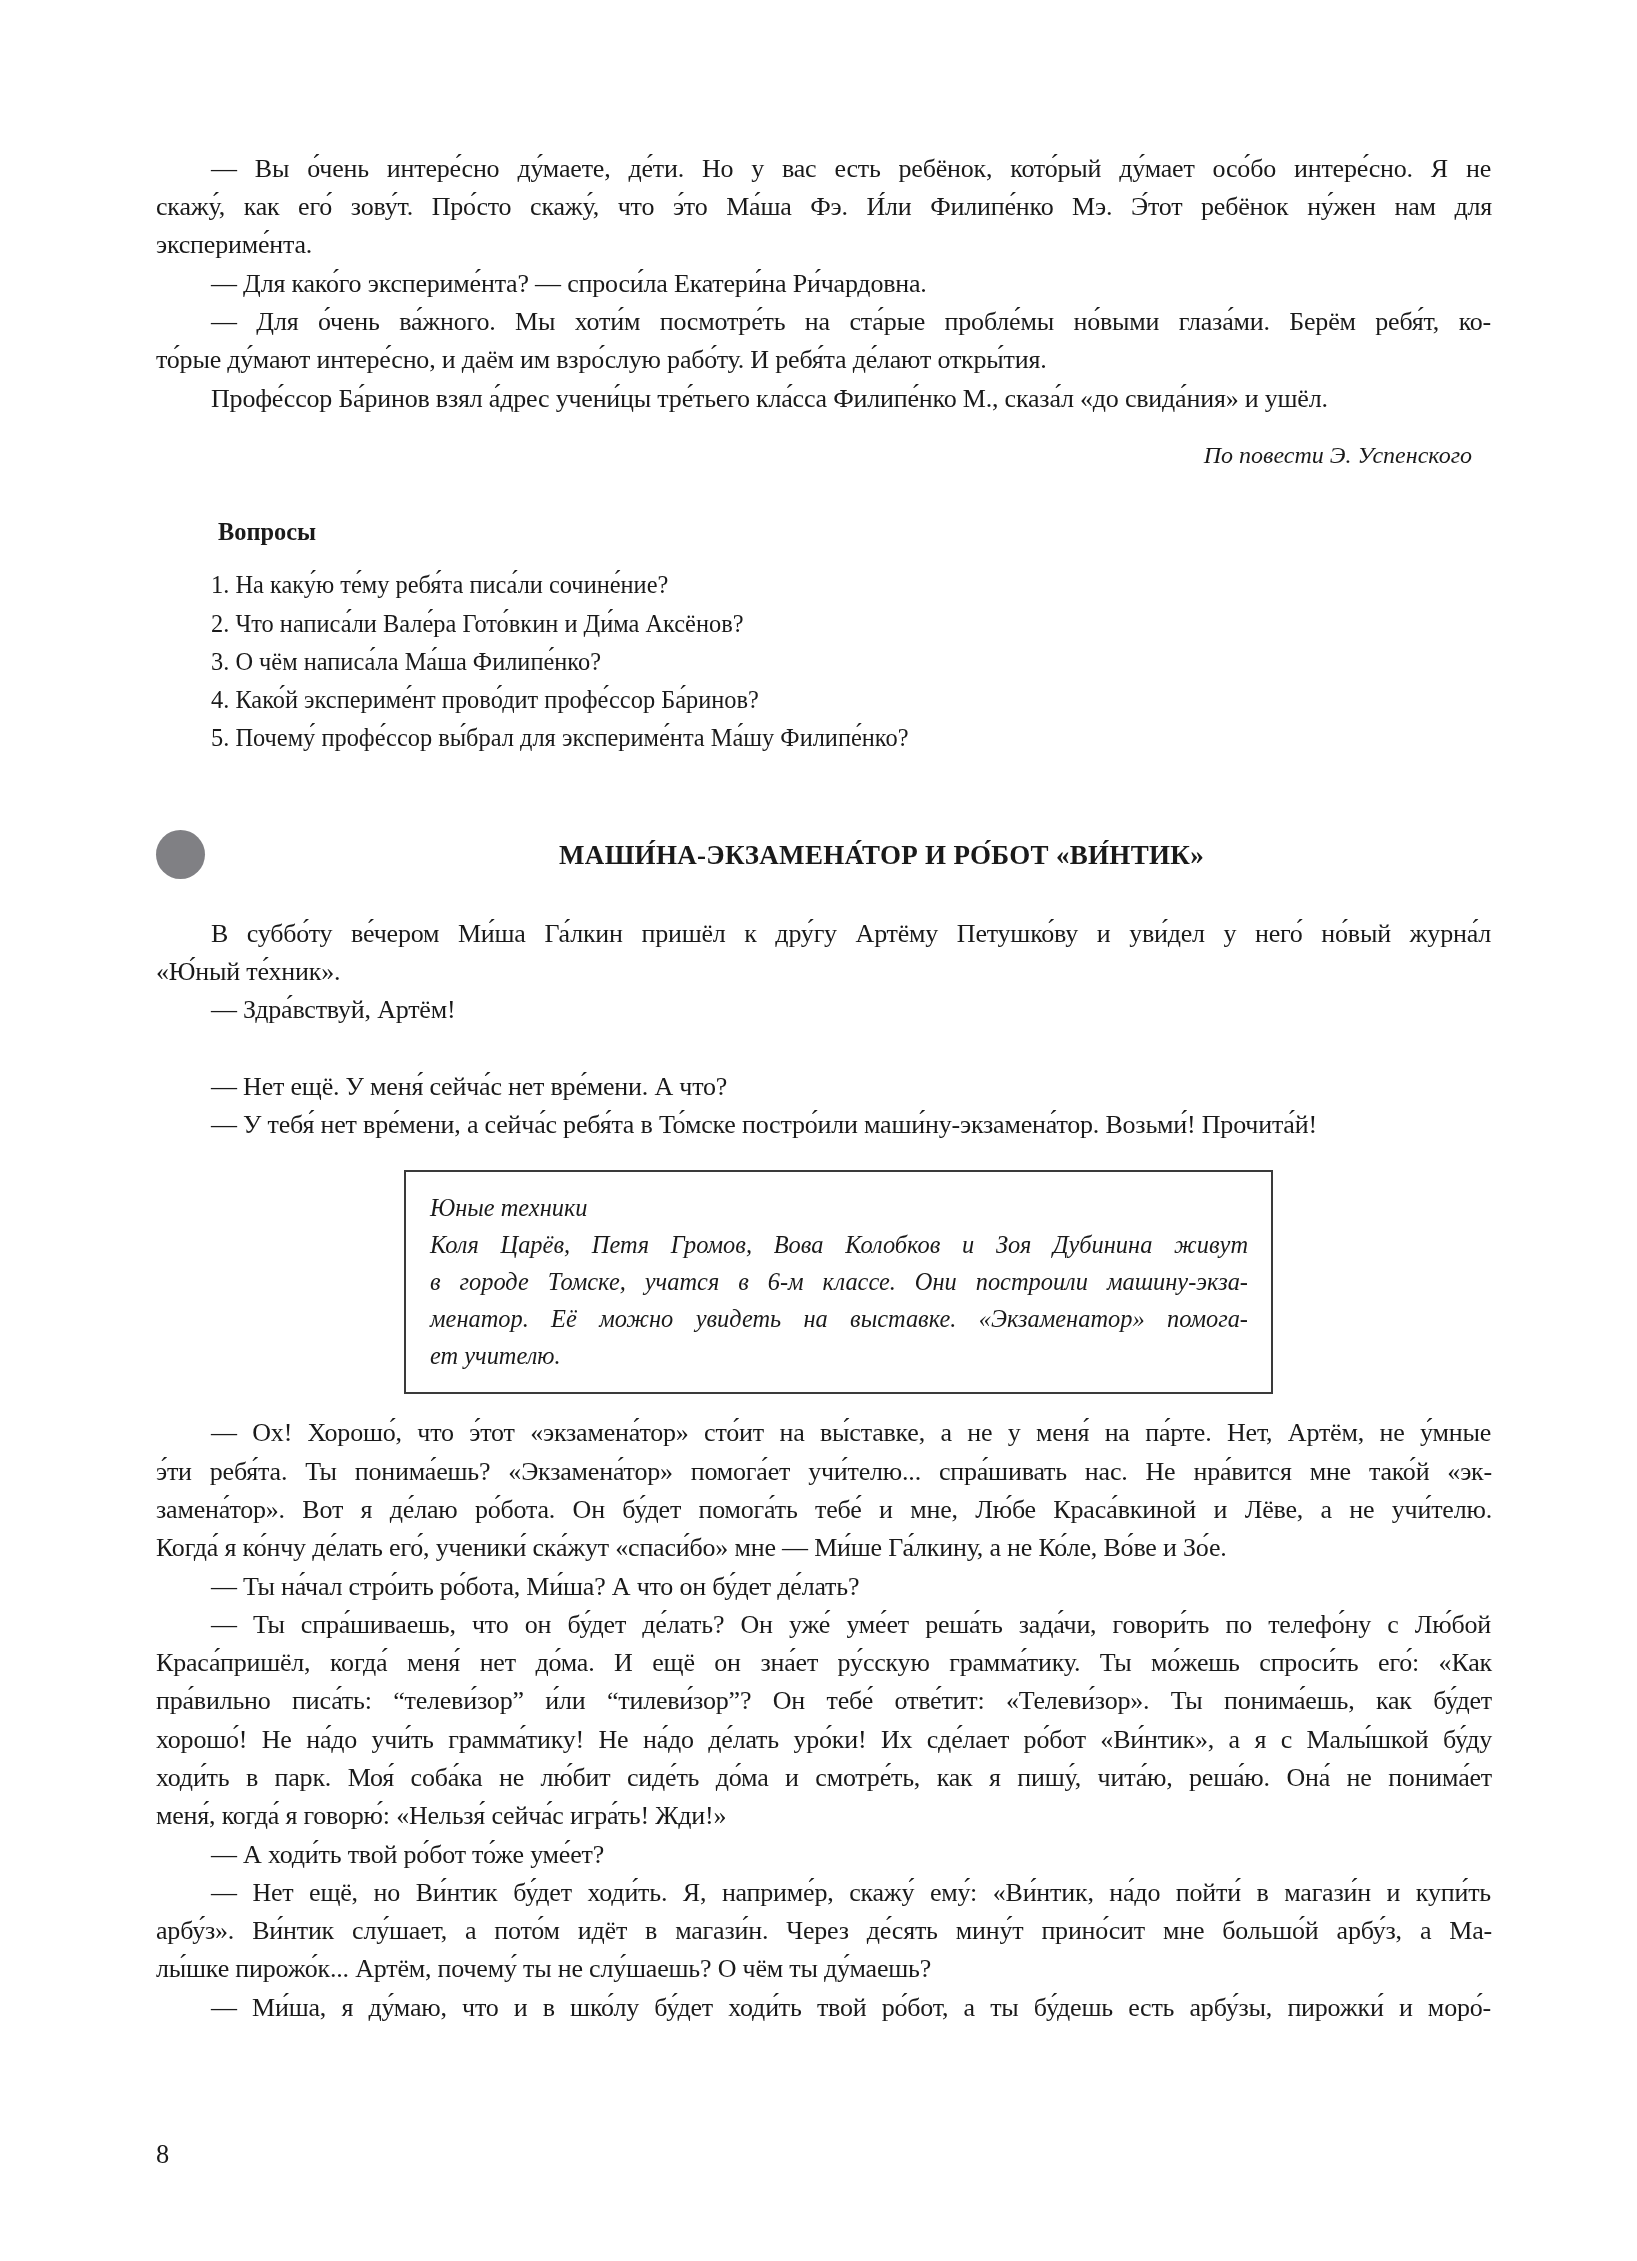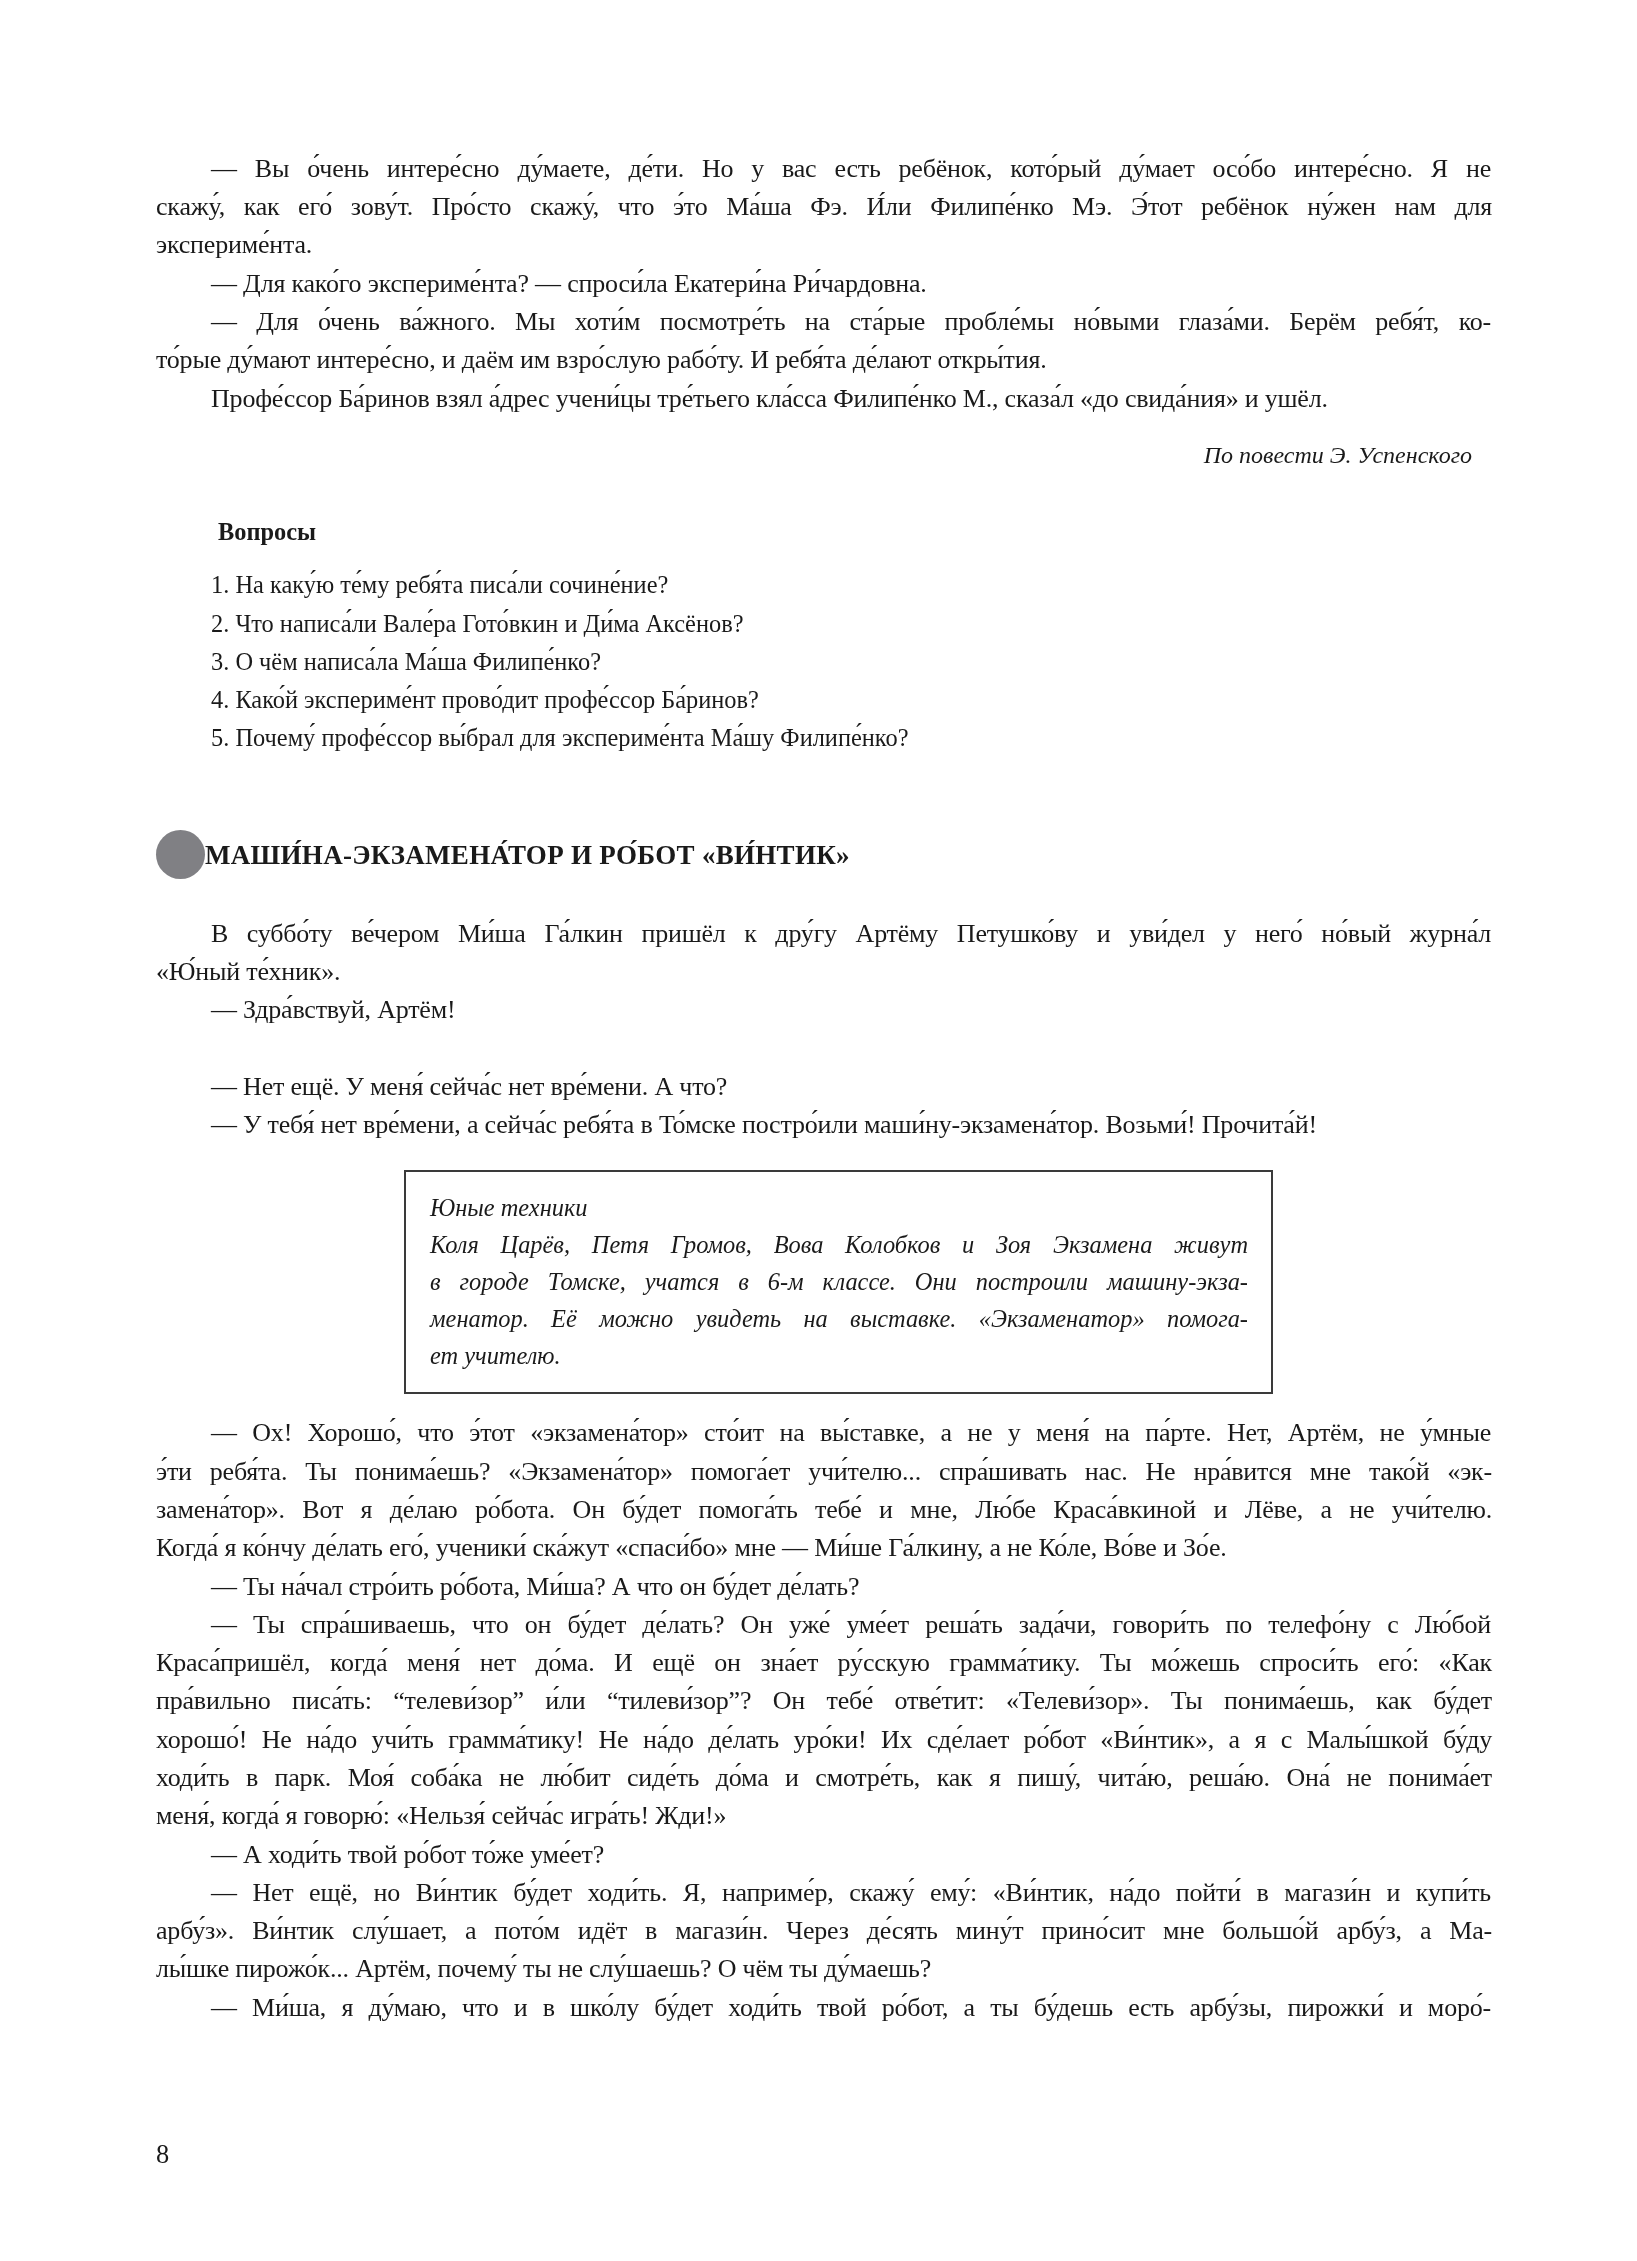--- a/index.html
+++ b/index.html
@@ -18,21 +18,21 @@
   .line.last { text-align-last: left; }
   .line.indent { left: 211px; width: 1280px; }
   .right { position: absolute; right: 146px; font-style: italic; font-size: 24px; line-height: 33px; }
   .q-heading { position: absolute; left: 218px; font-weight: bold; font-size: 24.4px; line-height: 33px; }
   .q-item { position: absolute; left: 211px; font-size: 24.4px; line-height: 38px; white-space: nowrap; font-family: Liberation Serif, serif; }
   .marker {
     position: absolute; left: 156px; top: 830px; width: 49px; height: 49px;
     border-radius: 50%; background: #808084;
   }
   .section-title {
-    position: absolute; left: 205px; width: 1353px; top: 835px; text-align: left;
+    position: absolute; left: 205px; width: 1353px; top: 835px; text-align: center;
     font-weight: bold; font-size: 27px; line-height: 40px; letter-spacing: 0.3px;
   }
   .box {
     position: absolute; left: 380px; top: 1170px; width: 869px; height: 224px;
     border: 2px solid #3a3a3a; border-bottom-width: 2.6px; box-sizing: border-box; margin-left: 24px;
   }
   .box-line {
     position: absolute; left: 24px; width: 818px; font-style: italic;
     font-size: 24.4px; line-height: 37px; white-space: nowrap;
     text-align: justify; text-align-last: justify;
@@ -65,21 +65,21 @@
   <div class="section-title">МАШИ́НА-ЭКЗАМЕНА́ТОР И РО́БОТ «ВИ́НТИК»</div>
 
   <div class="line indent" style="top:915px">В суббо́ту ве́чером Ми́ша Га́лкин пришёл к дру́гу Артёму Петушко́ву и уви́дел у него́ но́вый журна́л</div>
   <div class="line last" style="top:953px">«Ю́ный те́хник».</div>
   <div class="line indent last" style="top:991px">— Здра́вствуй, Артём!</div>
   <div class="line indent last" style="top:1068px">— Нет ещё. У меня́ сейча́с нет вре́мени. А что?</div>
   <div class="line indent last" style="top:1106px">— У тебя́ нет вре́мени, а сейча́с ребя́та в То́мске постро́или маши́ну-экзамена́тор. Возьми́! Прочита́й!</div>
 
   <div class="box">
     <div class="box-line last" style="top:17px">Юные техники</div>
-    <div class="box-line" style="top:54px">Коля Царёв, Петя Громов, Вова Колобков и Зоя Экзамена живут</div>
+    <div class="box-line" style="top:54px">Коля Царёв, Петя Громов, Вова Колобков и Зоя Дубинина живут</div>
     <div class="box-line" style="top:91px">в городе Томске, учатся в 6-м классе. Они построили машину-экза-</div>
     <div class="box-line" style="top:128px">менатор. Её можно увидеть на выставке. «Экзаменатор» помога-</div>
     <div class="box-line last" style="top:165px">ет учителю.</div>
   </div>
 
   <div class="line indent" style="top:1414px">— Ох! Хорошо́, что э́тот «экзамена́тор» сто́ит на вы́ставке, а не у меня́ на па́рте. Нет, Артём, не у́мные</div>
   <div class="line" style="top:1453px">э́ти ребя́та. Ты понима́ешь? «Экзамена́тор» помога́ет учи́телю... спра́шивать нас. Не нра́вится мне тако́й «эк-</div>
   <div class="line" style="top:1491px">замена́тор». Вот я де́лаю ро́бота. Он бу́дет помога́ть тебе́ и мне, Лю́бе Краса́вкиной и Лёве, а не учи́телю.</div>
   <div class="line last" style="top:1529px">Когда́ я ко́нчу де́лать его́, ученики́ ска́жут «спаси́бо» мне — Ми́ше Га́лкину, а не Ко́ле, Во́ве и Зо́е.</div>
   <div class="line indent last" style="top:1568px">— Ты на́чал стро́ить ро́бота, Ми́ша? А что он бу́дет де́лать?</div>

